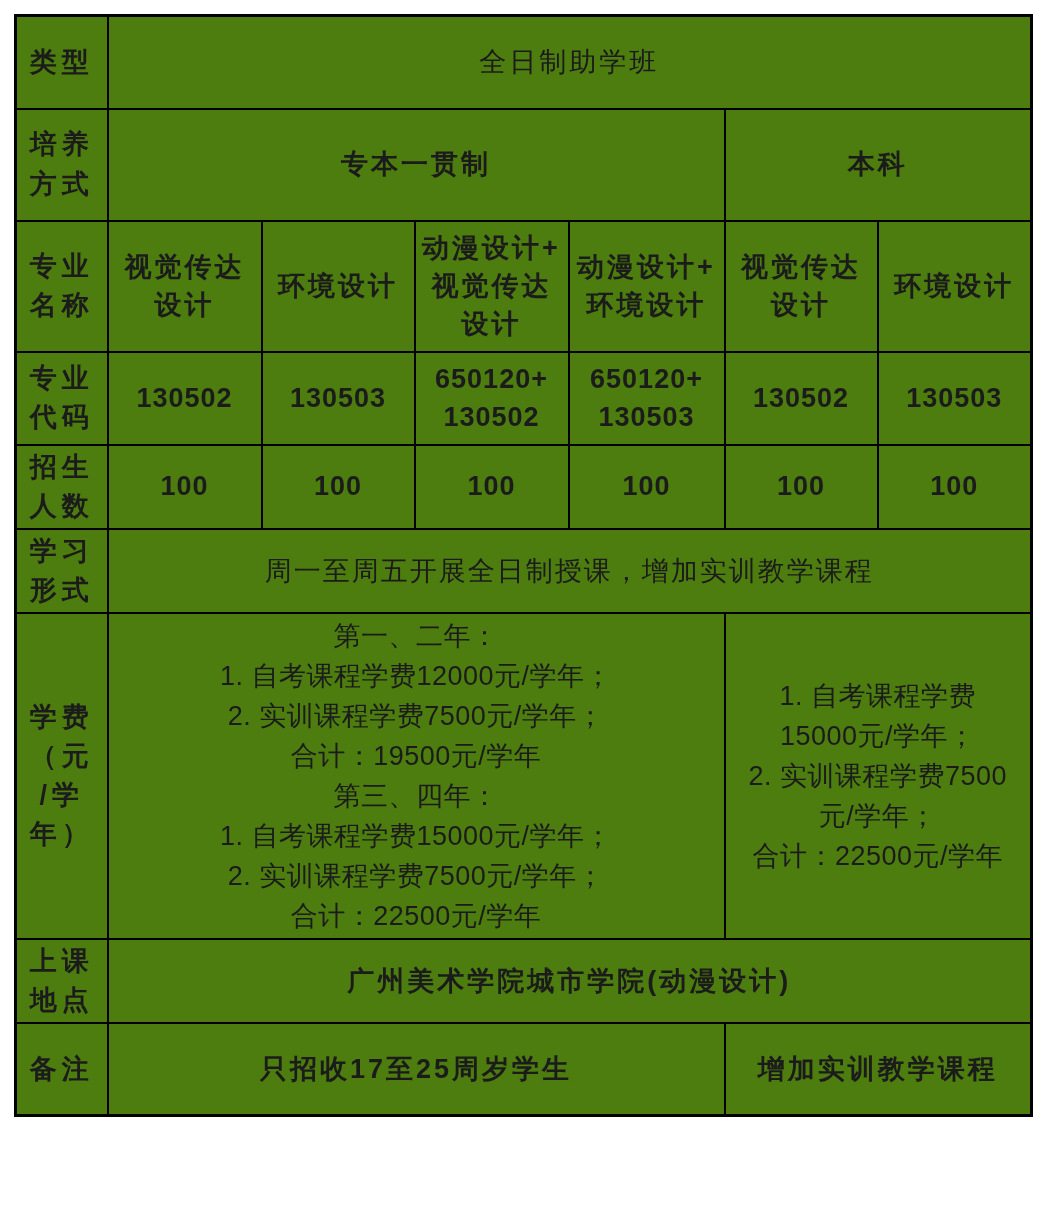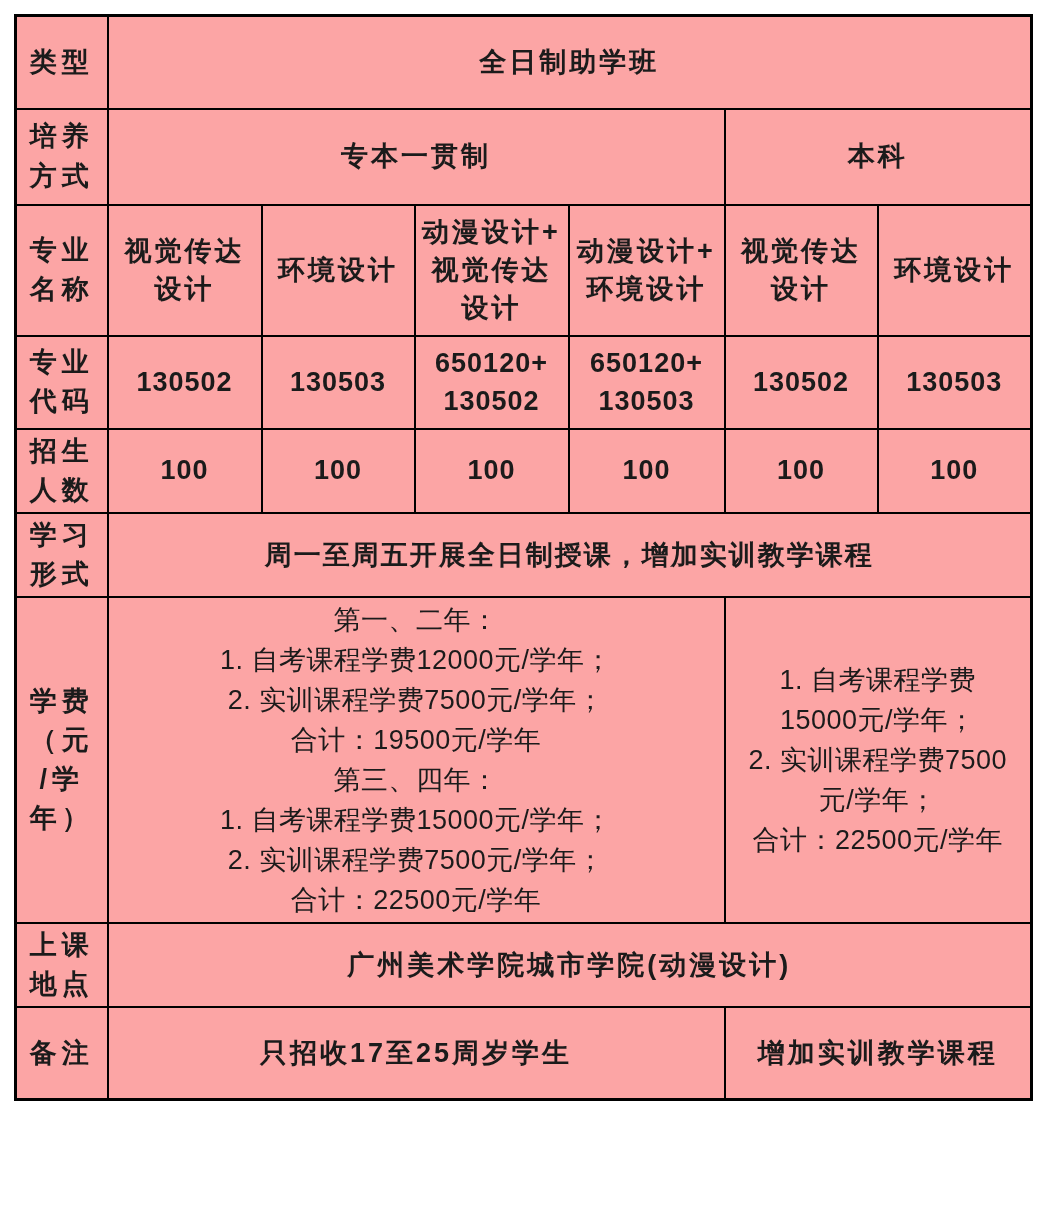--- a/index.html
+++ b/index.html
@@ -9,21 +9,21 @@
     width: 1046px;
     height: 1220px;
     font-family: "Liberation Sans", "DejaVu Sans", sans-serif;
   }
   table.admission {
     border-collapse: collapse;
     table-layout: fixed;
     width: 1016px;
     margin: 14px 0 0 14px;
     border: 3px solid #000000;
-    background: #fca5a5;
+    background: #4d7c0f;
   }
   table.admission td, table.admission th {
     border: 2px solid #000000;
     box-sizing: border-box;
     vertical-align: middle;
     text-align: center;
     color: #1b1b1b;
     white-space: pre-line;
     padding: 2px 4px;
     overflow: hidden;
@@ -33,21 +33,21 @@
     font-size: 27px;
     letter-spacing: 5px;
     line-height: 1.45;
   }
   td.val {
     font-size: 27px;
     letter-spacing: 3px;
     line-height: 1.42;
     font-weight: bold;
   }
-  td.bold { font-weight: bold; margin-left: 20px; }
+  td.bold { font-weight: normal; margin-left: 20px; }
   td.tight { letter-spacing: 1px; }
   td.para {
     text-align: left;
     font-size: 27px;
     letter-spacing: 0.5px;
     line-height: 40px;
     padding-left: 10px;
     padding-right: 6px;
     font-weight: normal;
     margin-top: 20px;
@@ -66,21 +66,21 @@
     <col style="width:153px">
     <col style="width:154px">
   </colgroup>
 
   <tbody>
       <tr style="height:93px">
     <th class="rowhead">类型</th>
     <td class="val bold" colspan="6">全日制助学班</td>
   </tr>
 
-  <tr style="height:96px">
+  <tr style="height:112px">
     <th class="rowhead">培养
 方式</th>
     <td class="val" colspan="4">专本一贯制</td>
     <td class="val" colspan="2">本科</td>
   </tr>
 
   <tr style="height:131px">
     <th class="rowhead">专业
 名称</th>
     <td class="val">视觉传达

